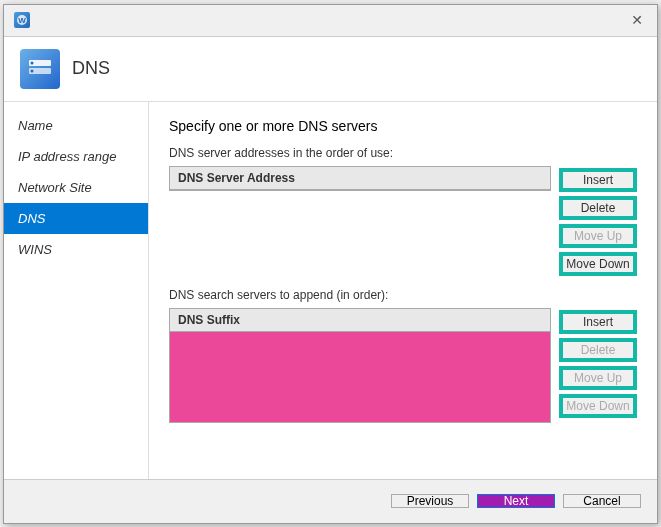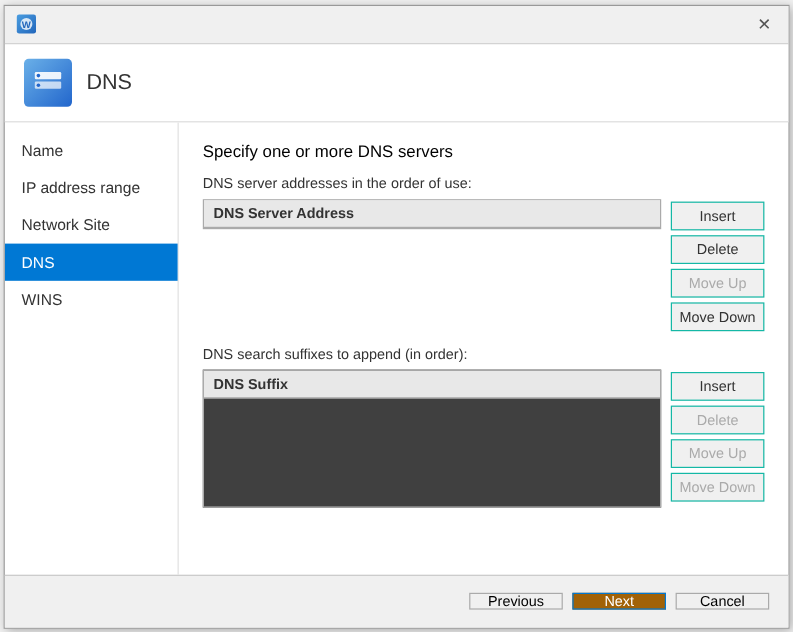--- a/index.html
+++ b/index.html
@@ -93,20 +93,21 @@
     .content-area {
       display: flex;
       flex: 1;
       overflow: hidden;
     }
     .sidebar {
       width: 145px;
       background: white;
       border-right: 1px solid #ddd;
       padding: 8px 0;
+      font-style: italic;
     }
     .sidebar-item {
       padding: 8px 14px;
       cursor: pointer;
       color: #333;
       font-size: 13px;
     }
     .sidebar-item.active {
       background: #0078d4;
       color: white;
@@ -123,21 +124,21 @@
       font-weight: 400;
       margin-bottom: 12px;
     }
     .label {
       font-size: 12px;
       color: #333;
       margin-bottom: 6px;
     }
     .table-area {
       border: 1px solid #aaa;
-      background: #404040;
+      background: #ec4899;
       margin-bottom: 4px;
     }
     .table-header {
       background: #e8e8e8;
       padding: 4px 8px;
       font-size: 12px;
       font-weight: 600;
       color: #333;
       border-bottom: 1px solid #aaa;
     }
@@ -164,21 +165,21 @@
     .btn-group {
       display: flex;
       flex-direction: column;
       gap: 4px;
       padding-top: 2px;
     }
     .btn {
       width: 78px;
       height: 24px;
       background: #f0f0f0;
-      border: 1px solid #14b8a6;
+      border: 4px solid #14b8a6;
       cursor: pointer;
       font-size: 12px;
       color: #333;
       text-align: center;
       display: flex;
       align-items: center;
       justify-content: center;
     }
     .btn:disabled {
       color: #aaa;
@@ -220,21 +221,21 @@
       border: 1px solid #aaa;
       background: #f0f0f0;
       cursor: pointer;
       font-size: 12px;
       font-family: inherit;
       display: flex;
       align-items: center;
       justify-content: center;
     }
     .footer-btn.primary {
-      background: #a16207;
+      background: #a21caf;
       color: white;
       border-color: #0078d4;
     }
   </style>
 </head>
 <body>
 
 <div class="window">
 
   <div class="title-bar">
@@ -283,21 +284,21 @@
         </div>
         <div class="btn-group">
           <button class="btn">Insert</button>
           <button class="btn">Delete</button>
           <button class="btn" disabled="">Move Up</button>
           <button class="btn">Move Down</button>
         </div>
       </div>
 
 
-      <div class="label">DNS search suffixes to append (in order):</div>
+      <div class="label">DNS search servers to append (in order):</div>
       <div class="table-container">
         <div class="table-wrapper">
           <div class="table-area">
             <div class="table-header">DNS Suffix</div>
             <div class="table-body" style="min-height: 90px;">
             </div>
           </div>
         </div>
         <div class="btn-group">
           <button class="btn">Insert</button>

